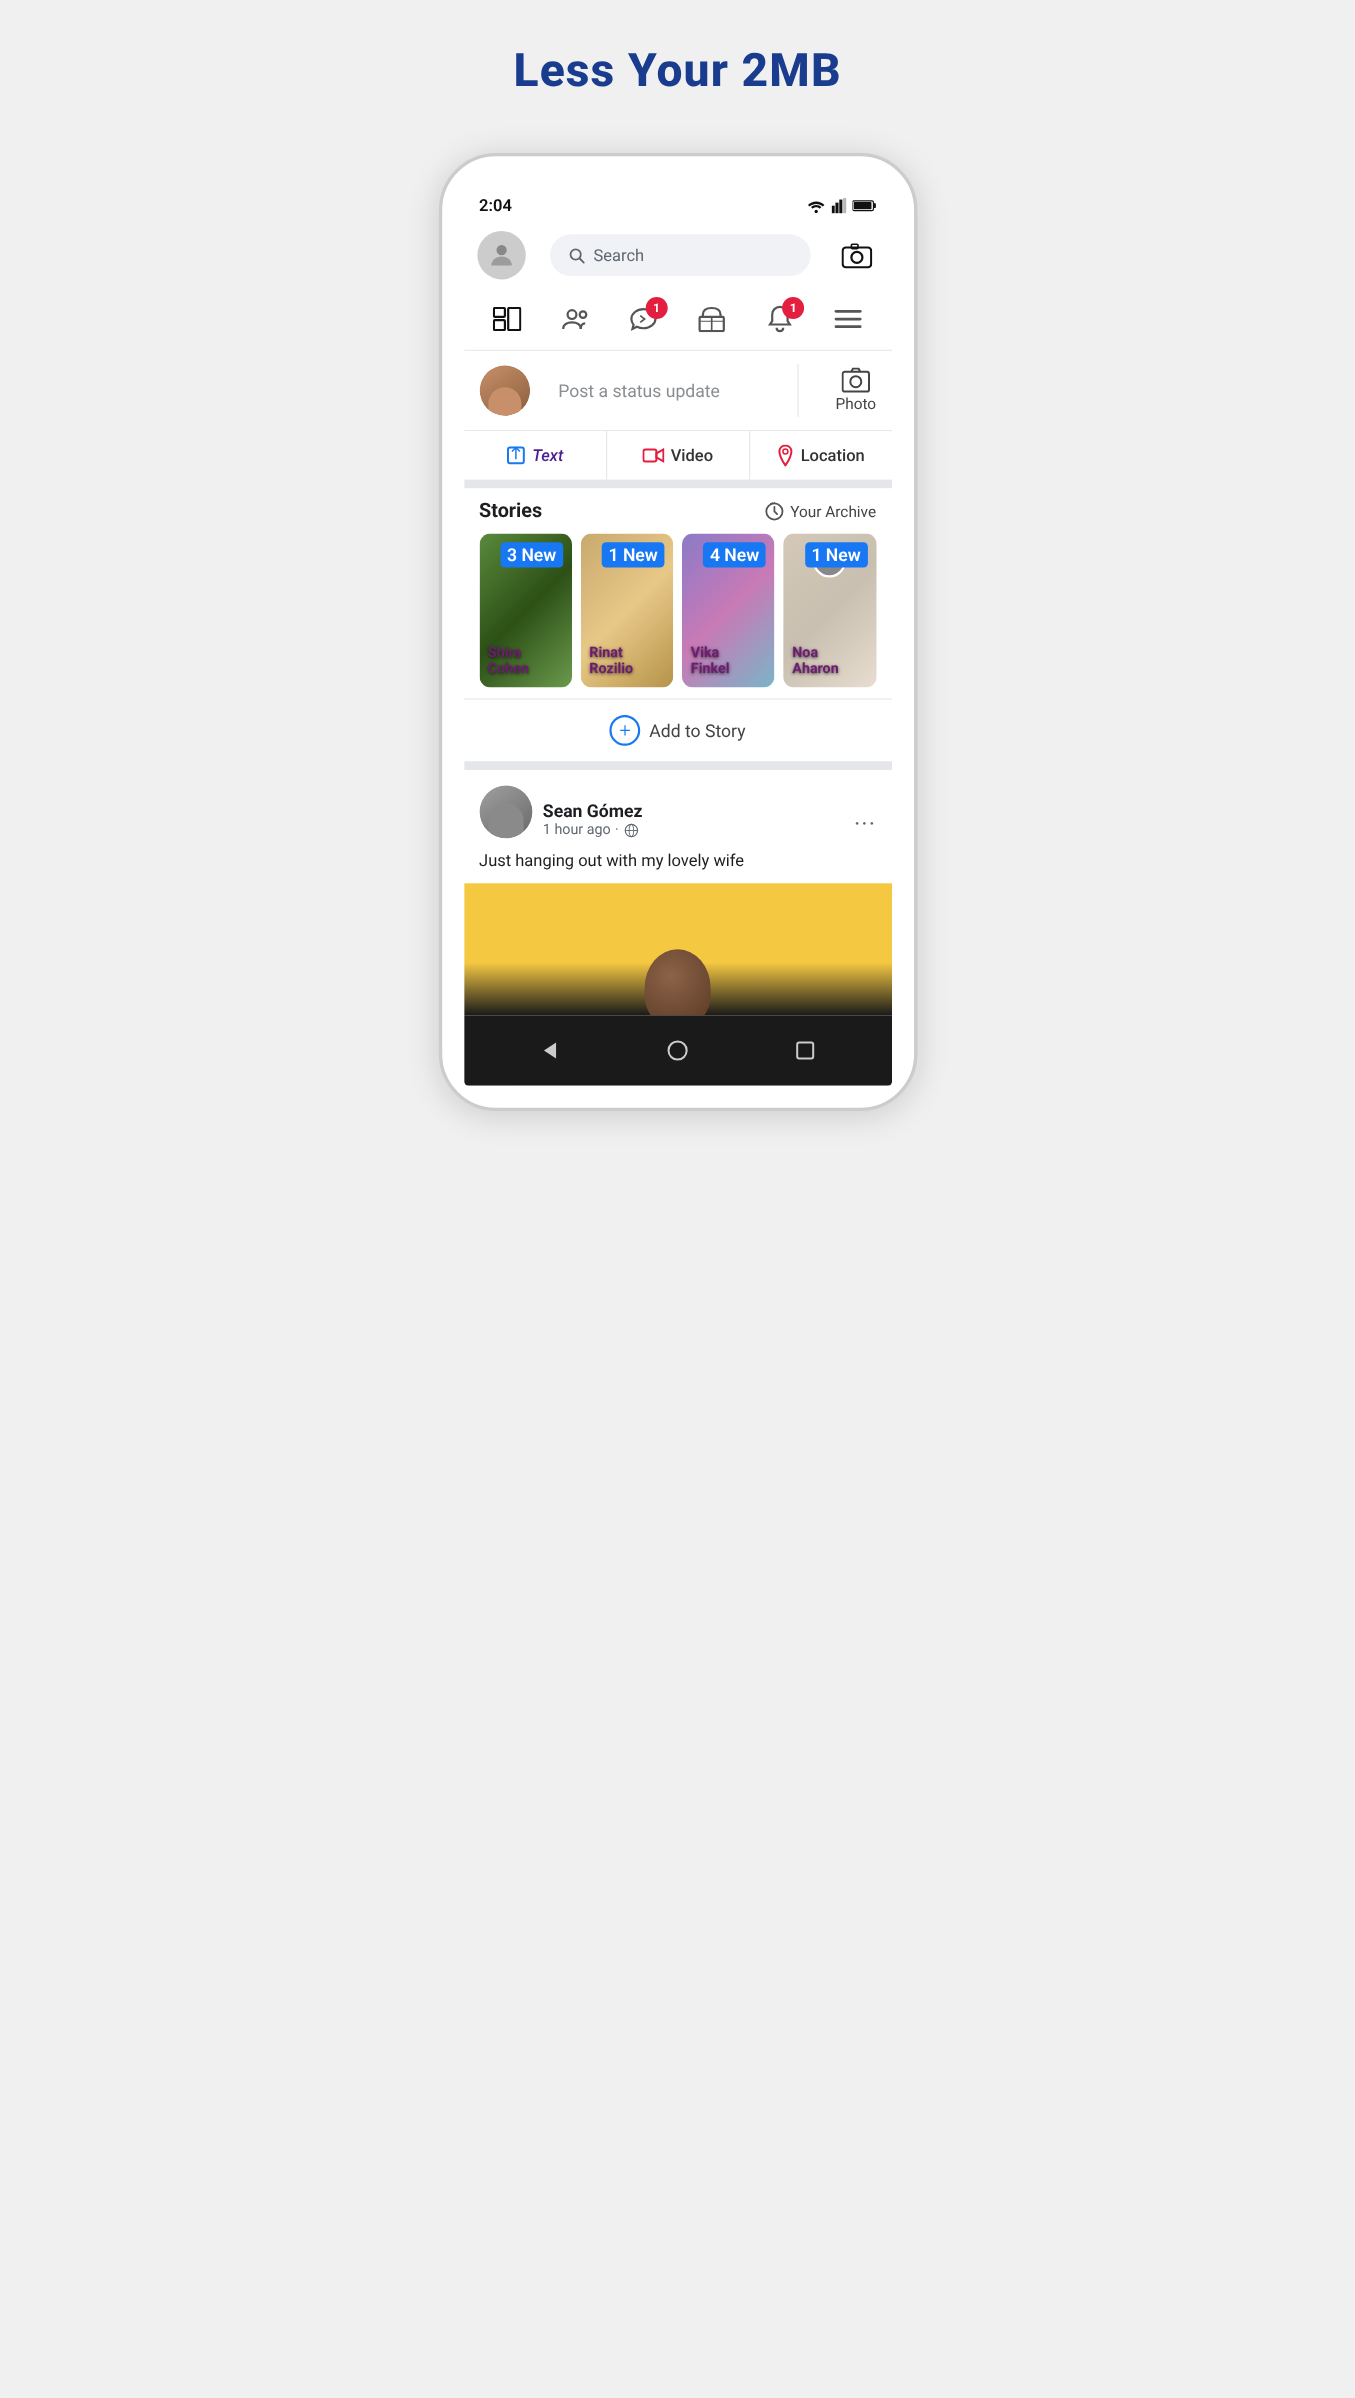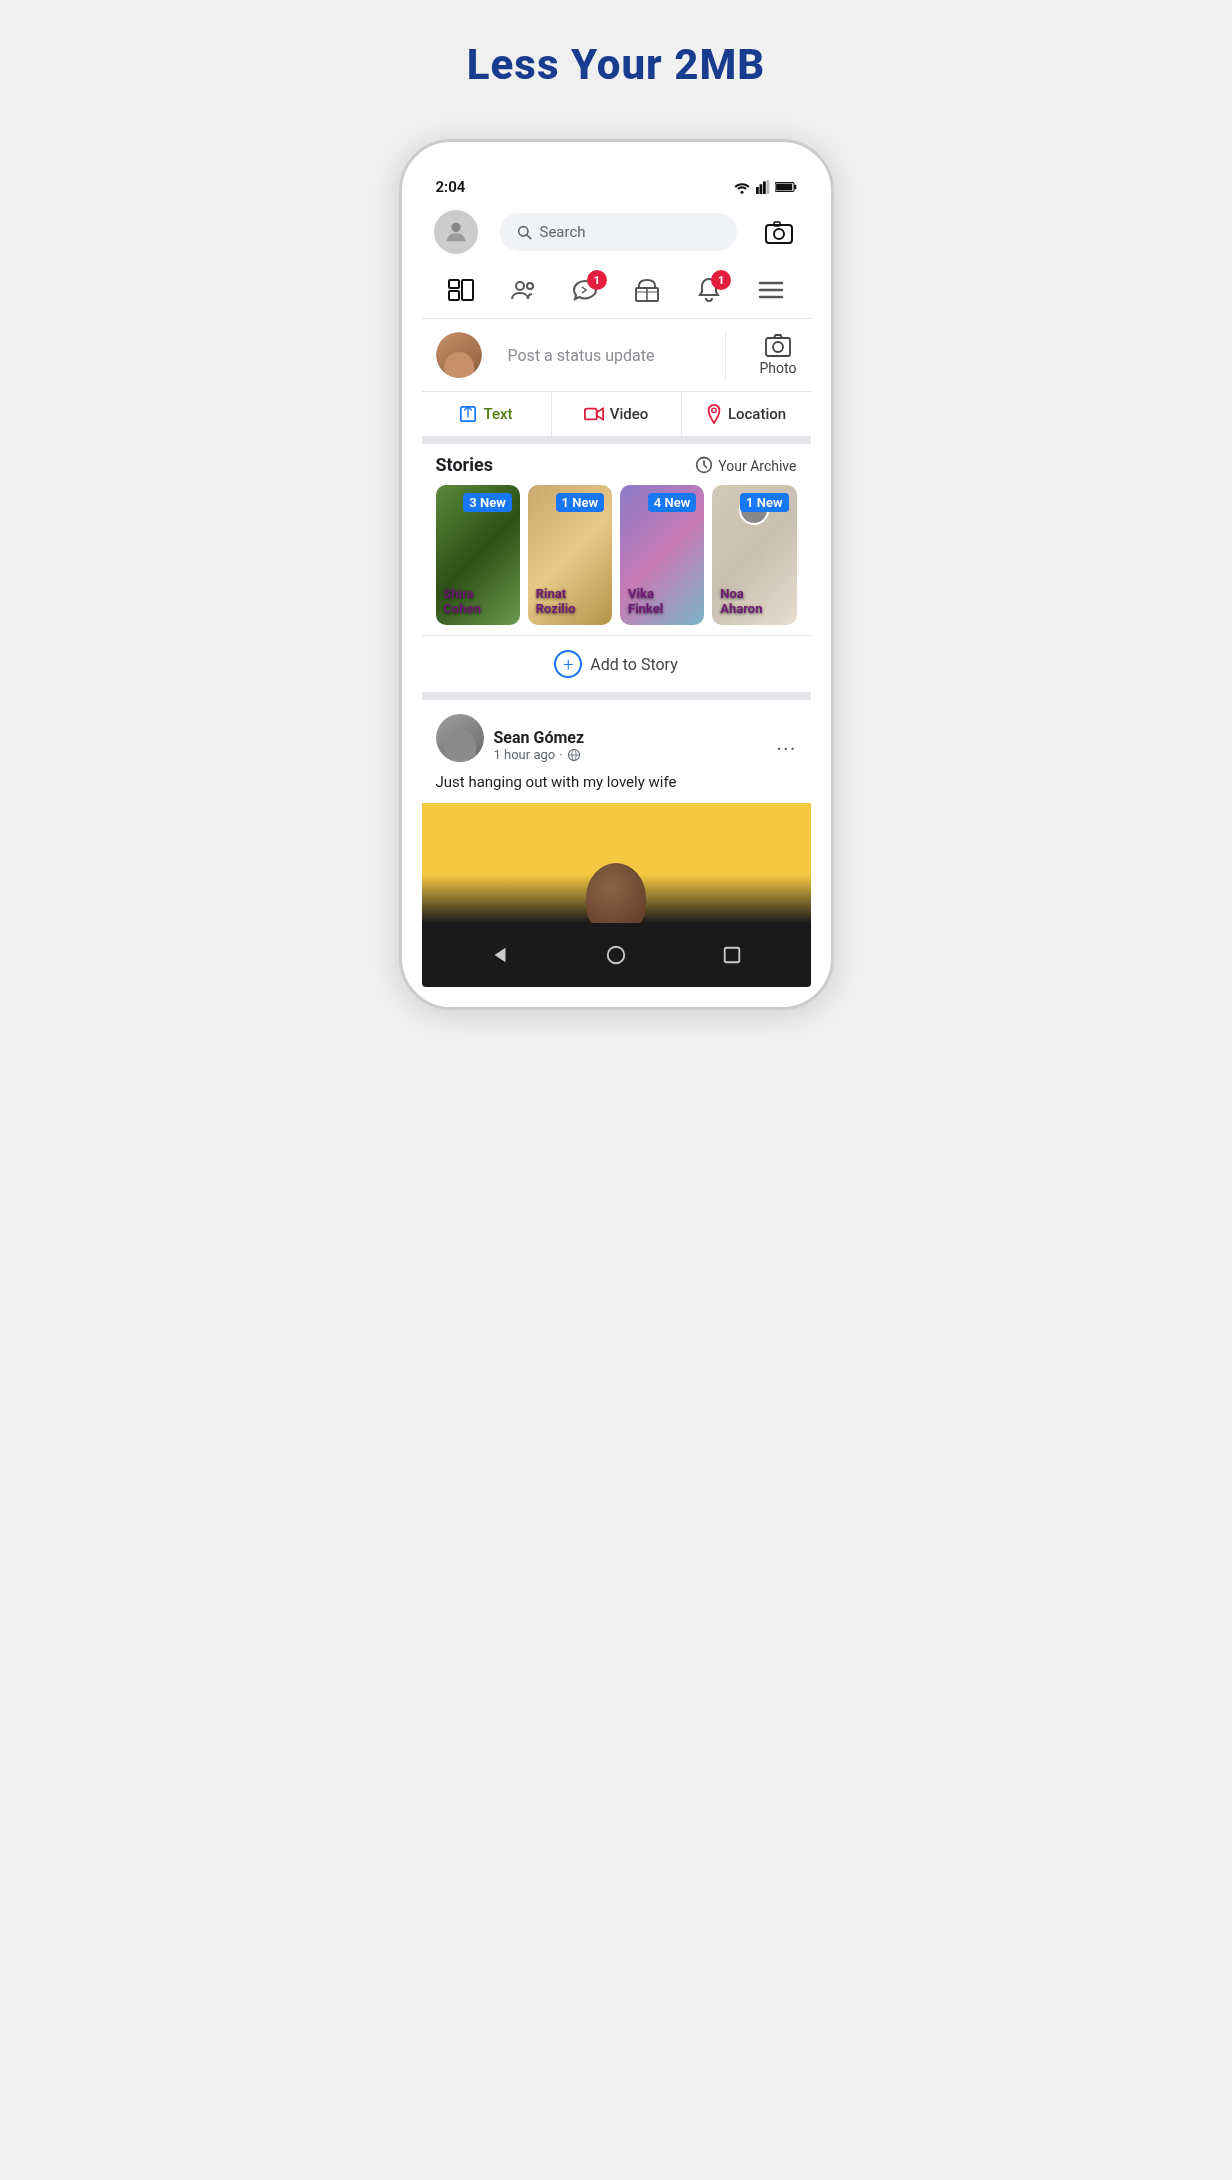--- a/index.html
+++ b/index.html
@@ -185,21 +185,21 @@
       display: flex;
       align-items: center;
       justify-content: center;
       gap: 6px;
       font-size: 15px;
       font-weight: 500;
       cursor: pointer;
       border-right: 1px solid #e4e6ea;
     }
     .post-action-btn:last-child { border-right: none; }
-    .post-action-btn.text-btn { color: #4d7c0f; }
+    .post-action-btn.text-btn { color: #4c1d95; font-style: italic; }
     .post-action-btn.video-btn { color: #333; }
     .post-action-btn.location-btn { color: #333; }
     
     .stories-section {
       background: #fff;
       padding: 10px 14px;
     }
     .stories-header {
       display: flex;
       justify-content: space-between;
@@ -242,21 +242,21 @@
     .story-bg-3 { background: linear-gradient(135deg, #8b7ac8 0%, #c87ab5 50%, #7ab5c8 100%); }
     .story-bg-4 { background: linear-gradient(135deg, #d4c9b8 0%, #c8bfb0 50%, #e8ddd0 100%); }
     .story-new-badge {
       position: absolute;
       top: 8px;
       right: 8px;
       background: #1877f2;
       color: #fff;
       border-radius: 4px;
       padding: 2px 6px;
-      font-size: 13px;
+      font-size: 16px;
       font-weight: 600;
     }
     .story-name {
       position: absolute;
       bottom: 8px;
       left: 8px;
       color: #701a75;
       font-size: 13px;
       font-weight: 700;
       text-shadow: 0 1px 3px rgba(0,0,0,0.7);

